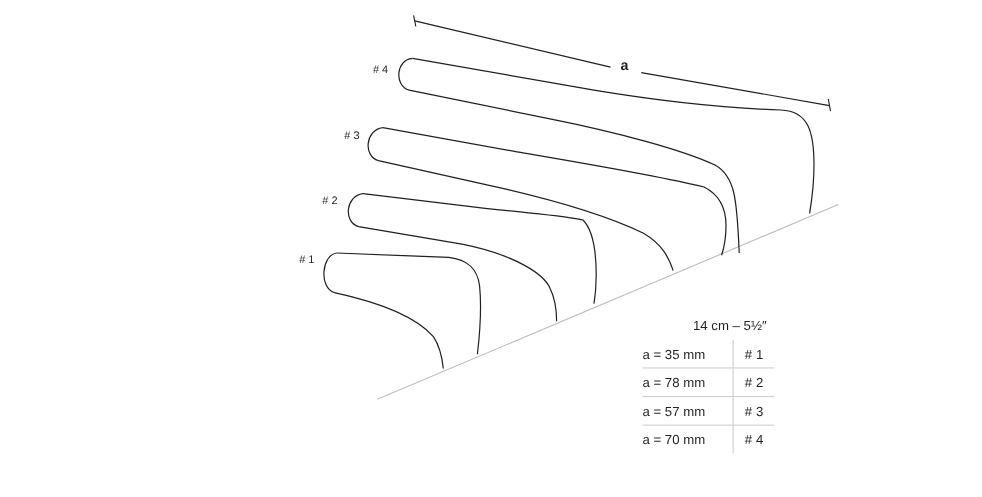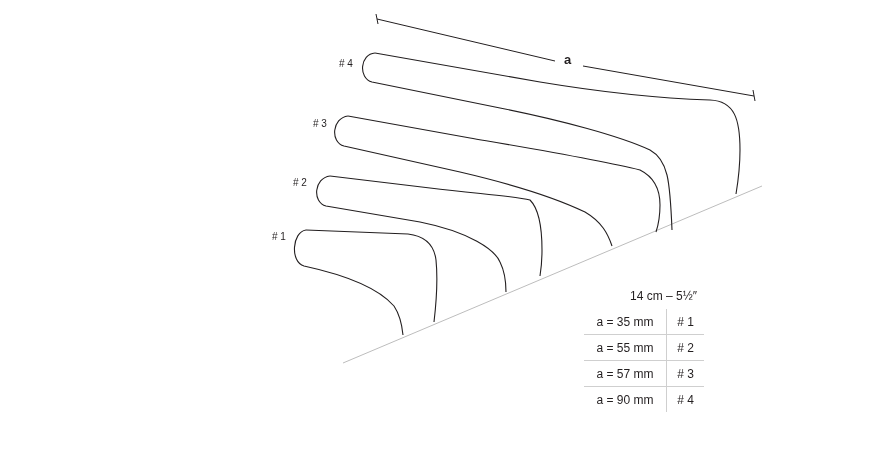--- a/index.html
+++ b/index.html
@@ -5,21 +5,21 @@
     html, body { margin: 0; padding: 0; background: #ffffff; }
     body { width: 893px; height: 452px; position: relative; overflow: hidden; font-family: "Liberation Sans", sans-serif; color: #231f20; }
     .instrument { position: absolute; left: 60px; top: 70px; width: 200px; height: 340px; }
     .caption { position: absolute; left: 196px; top: 415px; font-weight: bold; font-size: 14px; color: #231f20; }
     .diagram { position: absolute; left: 0; top: 0; width: 893px; height: 452px; }
     .size-label { position: absolute; font-size: 10px; color: #231f20; }
     .dim-label { position: absolute; left: 564px; top: 52px; font-size: 13px; font-weight: bold; }
     .spec-title { position: absolute; left: 630px; top: 289px; font-size: 12px; text-align: center; }
     table.spec { position: absolute; left: 584px; top: 309px; border-collapse: collapse; font-size: 12px; }
     table.spec td { height: 25px; padding: 0; border-bottom: 1px solid #cfcfcf; }
-    table.spec td.a { width: 82px; text-align: center; border-right: 1px solid #cfcfcf; }
+    table.spec td.a { width: 82px; border-right: 1px solid #cfcfcf; }
     table.spec td.n { width: 37px; text-align: center; }
     table.spec tr:last-child td { border-bottom: none; }
   </style>
 </head>
 <body>
 
 <svg class="instrument" viewBox="0 0 200 340" xmlns="http://www.w3.org/2000/svg">
   <defs>
     <linearGradient id="metal" x1="0" y1="0" x2="1" y2="0">
       <stop offset="0" stop-color="#b9bdc1"></stop>
@@ -118,25 +118,25 @@
 <div class="dim-label">a</div>
 
 <div class="spec-title">14 cm – 5½″</div>
 <table class="spec">
   <tbody>
       <tr>
     <td class="a">a = 35 mm</td>
     <td class="n"># 1</td>
   </tr>
   <tr>
-    <td class="a">a = 55 mm</td>
+    <td class="a">a = 78 mm</td>
     <td class="n"># 2</td>
   </tr>
   <tr>
     <td class="a">a = 57 mm</td>
     <td class="n"># 3</td>
   </tr>
   <tr>
-    <td class="a">a = 90 mm</td>
+    <td class="a">a = 70 mm</td>
     <td class="n"># 4</td>
   </tr>
 </tbody>
   </table>
 
 </body></html>

